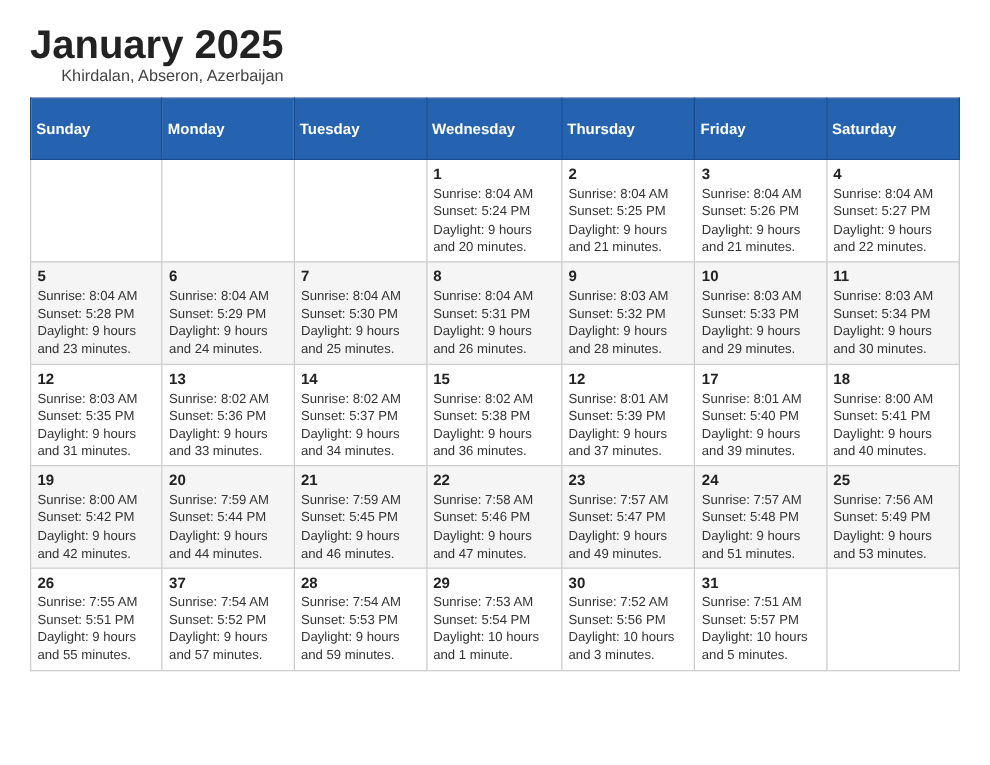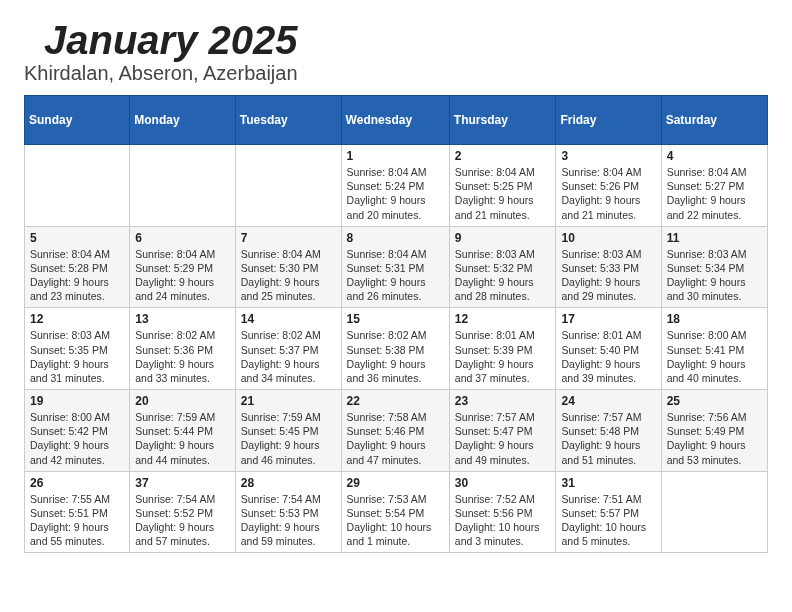--- a/index.html
+++ b/index.html
@@ -26,28 +26,27 @@
       display: flex;
       flex-direction: column;
       align-items: flex-start;
     }
     .logo-general { color: #333; }
     .logo-blue { color: #2563b0; }
     .title-block {
       text-align: right;
     }
     .title-block h1 {
-      font-size: 40px;
+      font-size: 32px;
       font-weight: bold;
       color: #222;
       line-height: 1.1;
-      font-style: italic;
     }
     .title-block h2 {
-      font-size: 20px;
+      font-size: 13px;
       font-weight: normal;
       color: #444;
     }
     .calendar {
       width: 100%;
       border-collapse: collapse;
       font-size: 11px;
     }
     .calendar thead th {
       background: #2563b0;

